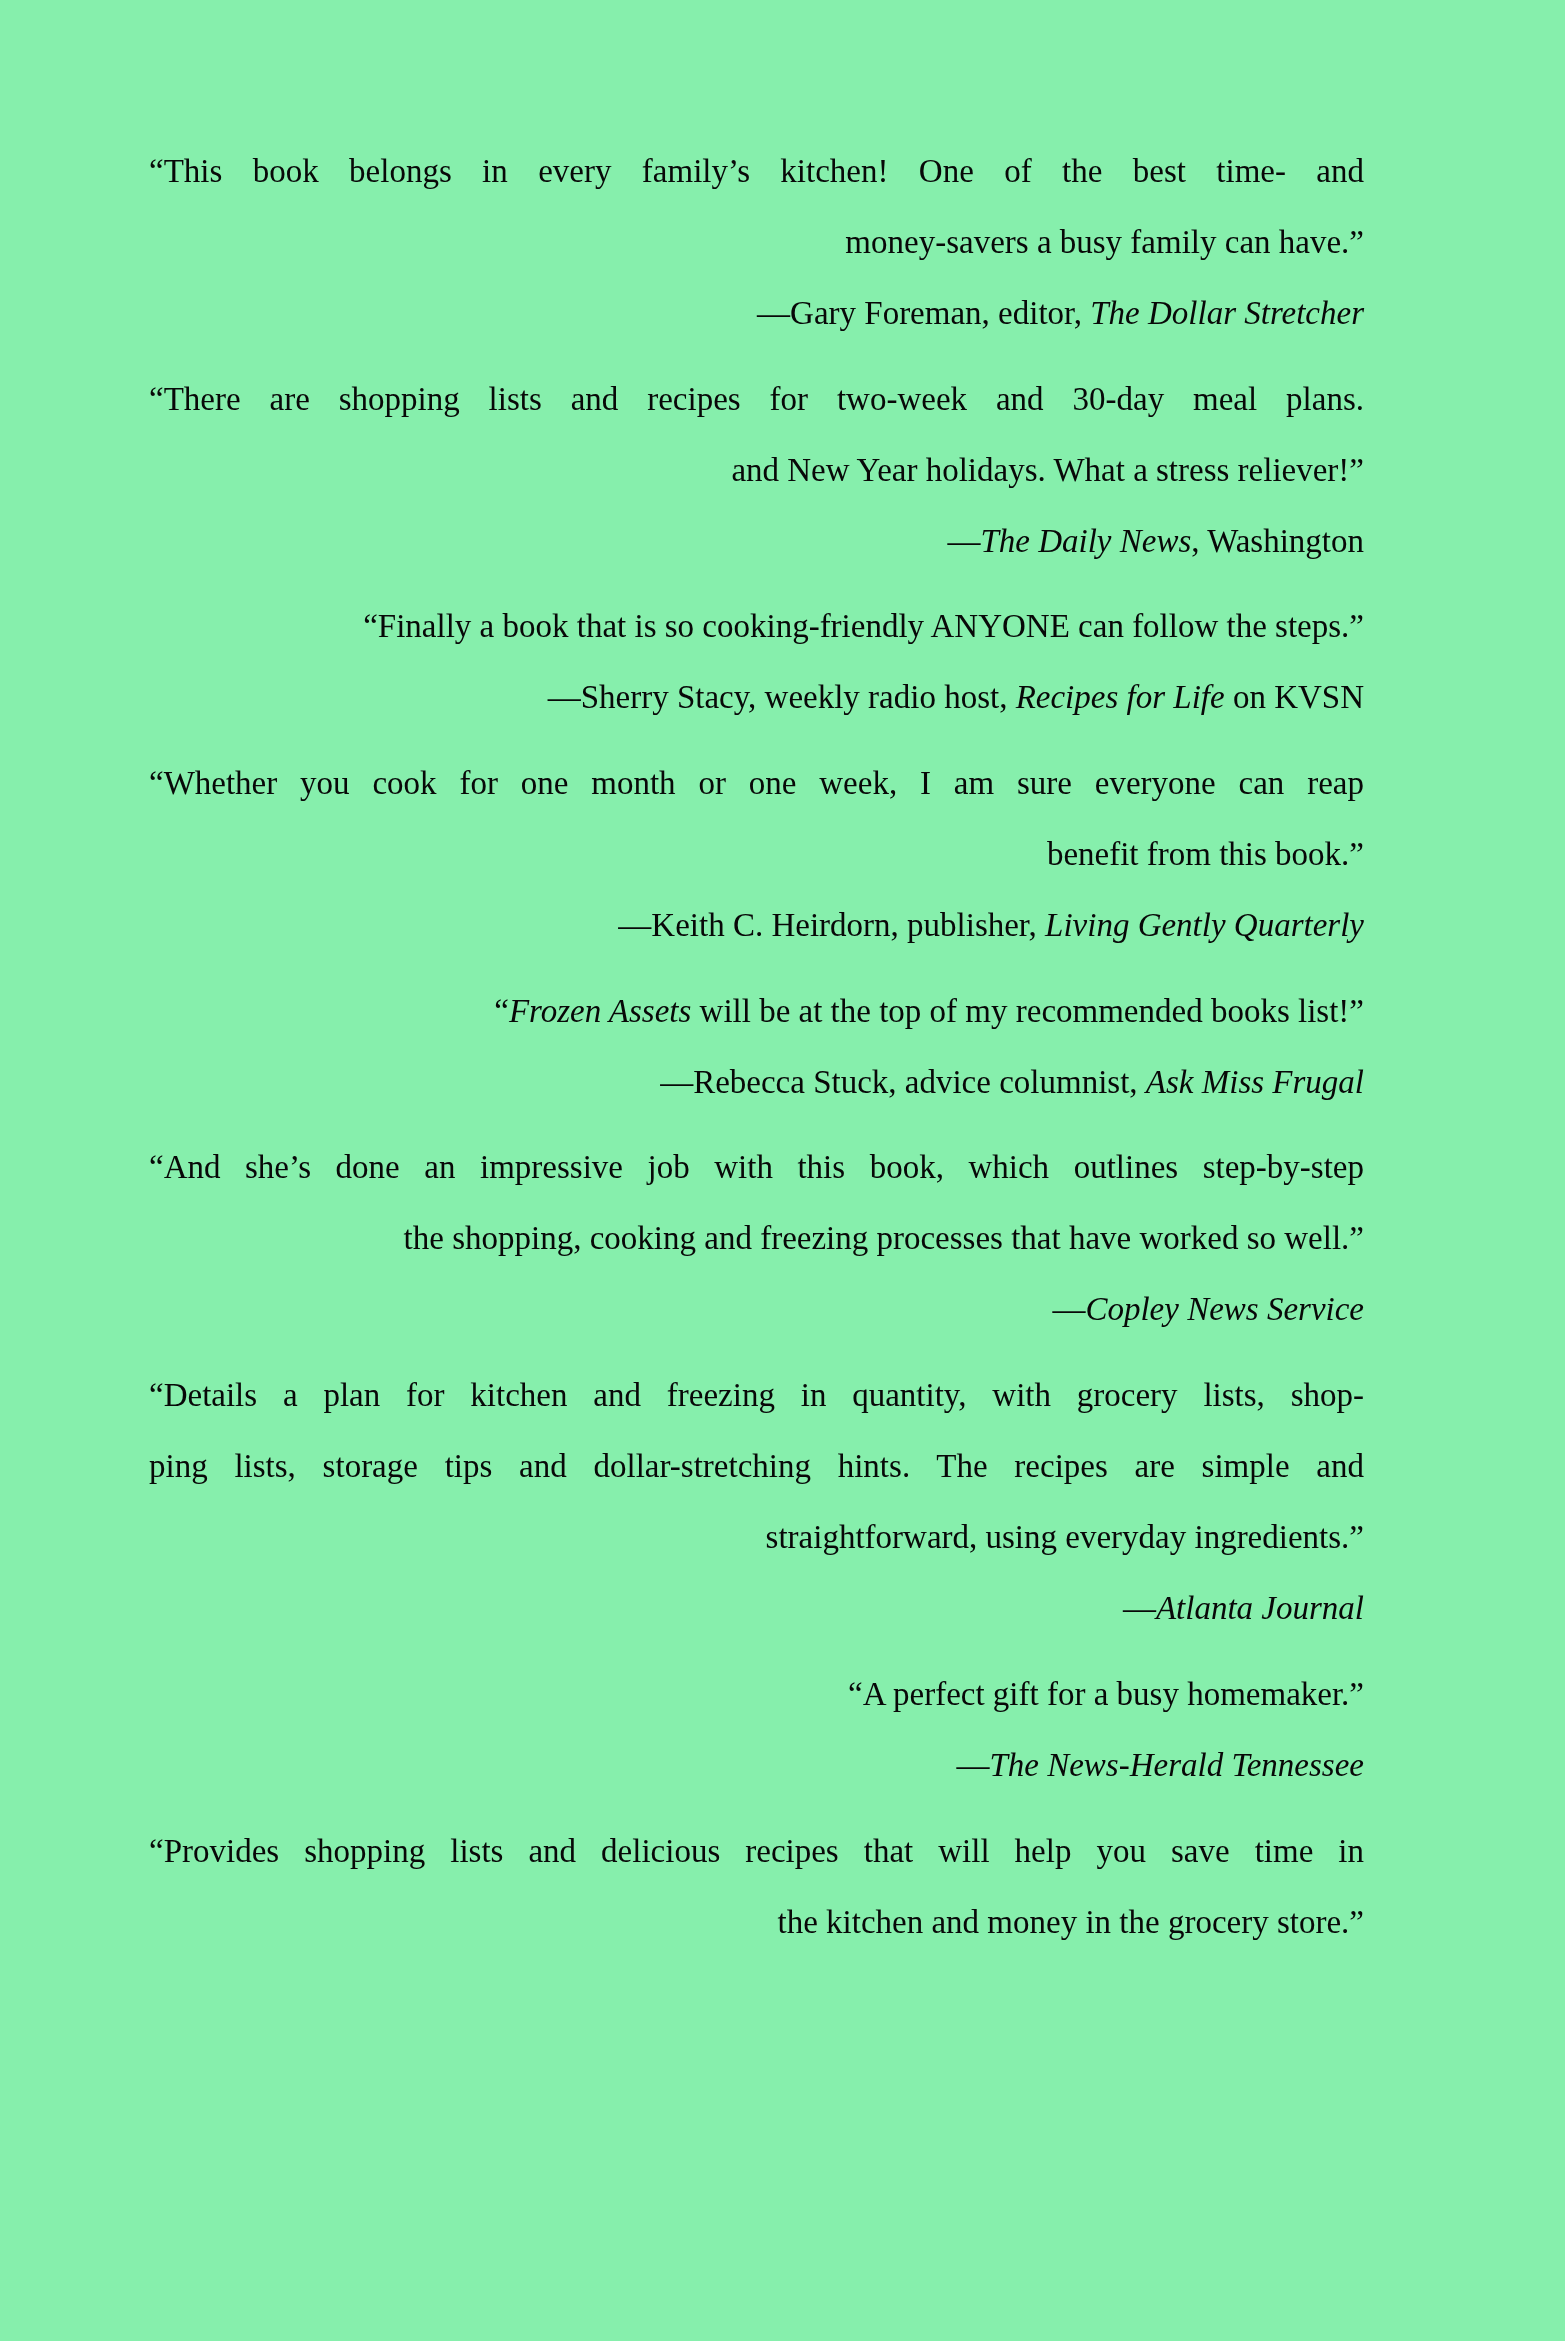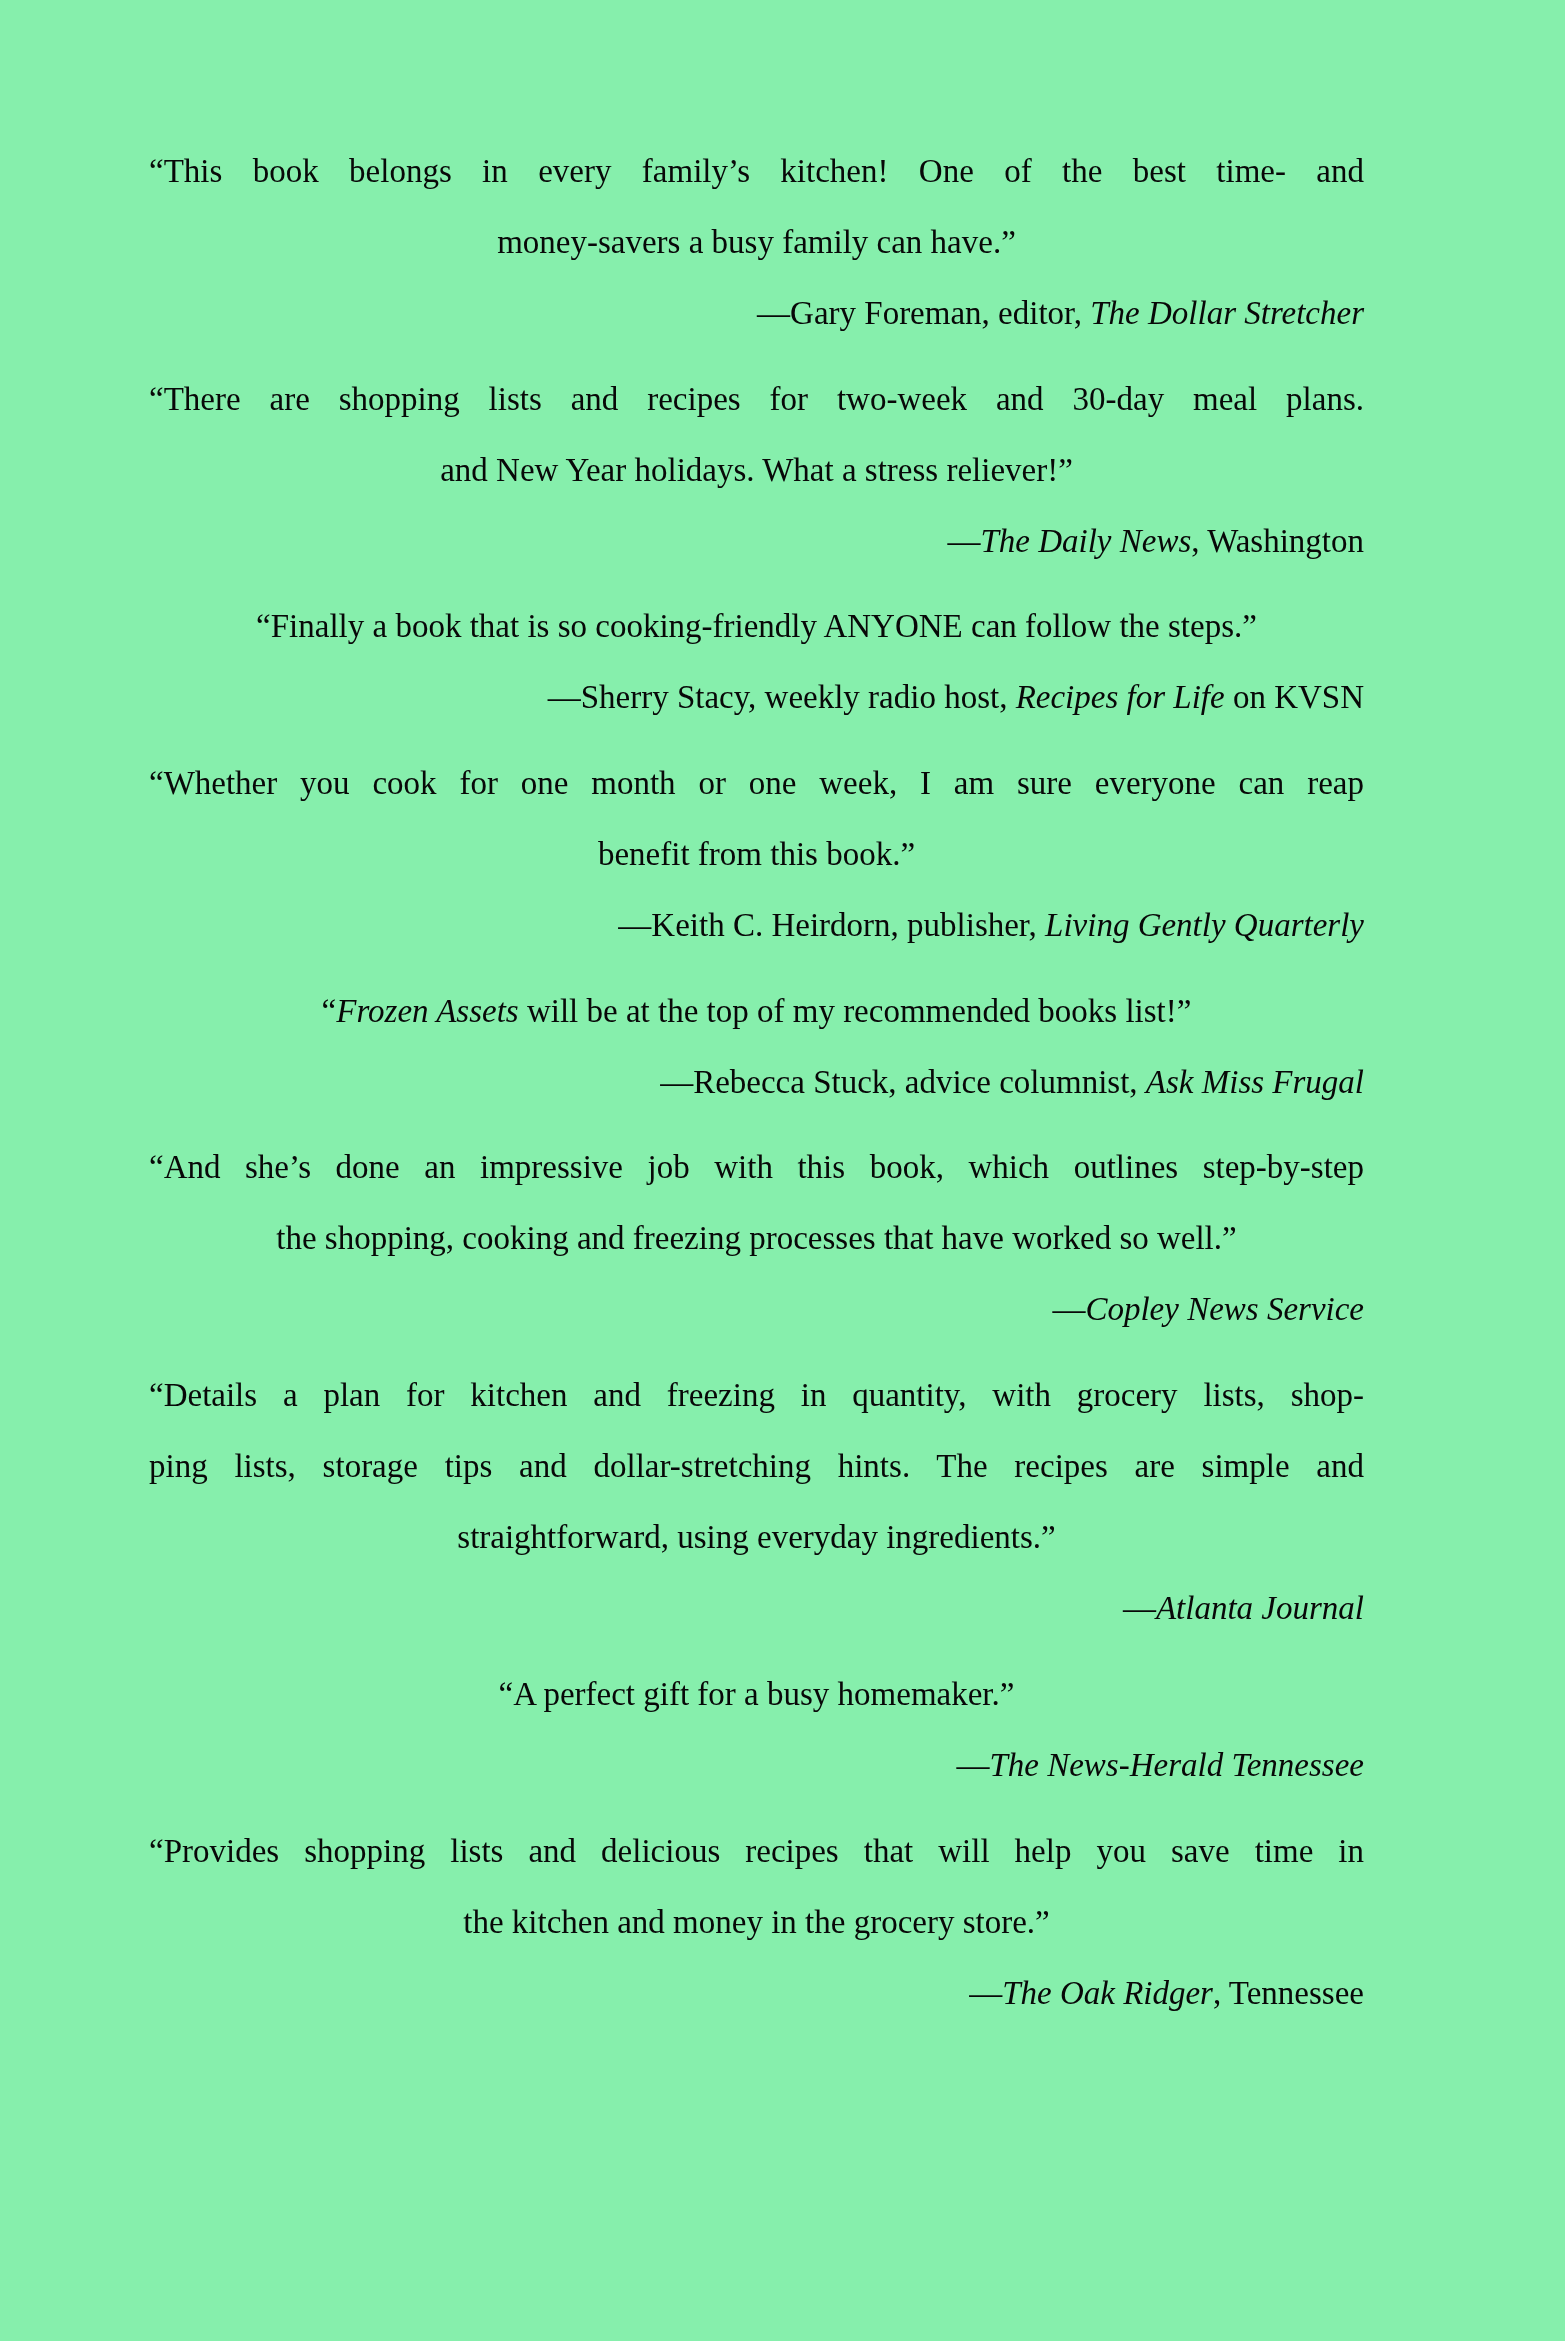--- a/index.html
+++ b/index.html
@@ -16,21 +16,21 @@
     height: 2342px;
     padding: 136px 201px 0 149px; 
     background: #86efac;
   }
   .quote {
     margin-bottom: 14.7px;
   }
   .quote-line {
     font-size: 33px;
     line-height: 71px;
-    text-align: center;
+    text-align: right;
     white-space: normal;
     letter-spacing: 0px;
   }
   .quote-line.justified {
     text-align: justify;
     text-align-last: justify;
   }
   .attribution {
     font-size: 33px;
     line-height: 71px;
@@ -77,17 +77,16 @@
         <div class="quote-line"><span>straightforward, using everyday ingredients.”</span></div>
         <div class="attribution"><span>—</span><em>Atlanta Journal</em></div>
       </div>
       <div class="quote">
         <div class="quote-line"><span>“A perfect gift for a busy homemaker.”</span></div>
         <div class="attribution"><span>—</span><em>The News-Herald Tennessee</em></div>
       </div>
       <div class="quote">
         <div class="quote-line justified"><span>“Provides shopping lists and delicious recipes that will help you save time in</span></div>
         <div class="quote-line"><span>the kitchen and money in the grocery store.”</span></div>
-        <div class="attribution"><span>—</span><em>The Oak Ridger</em><span>, Tennessee</span></div>
       </div>
     </div>
 </div>
 
 
 </body></html>

